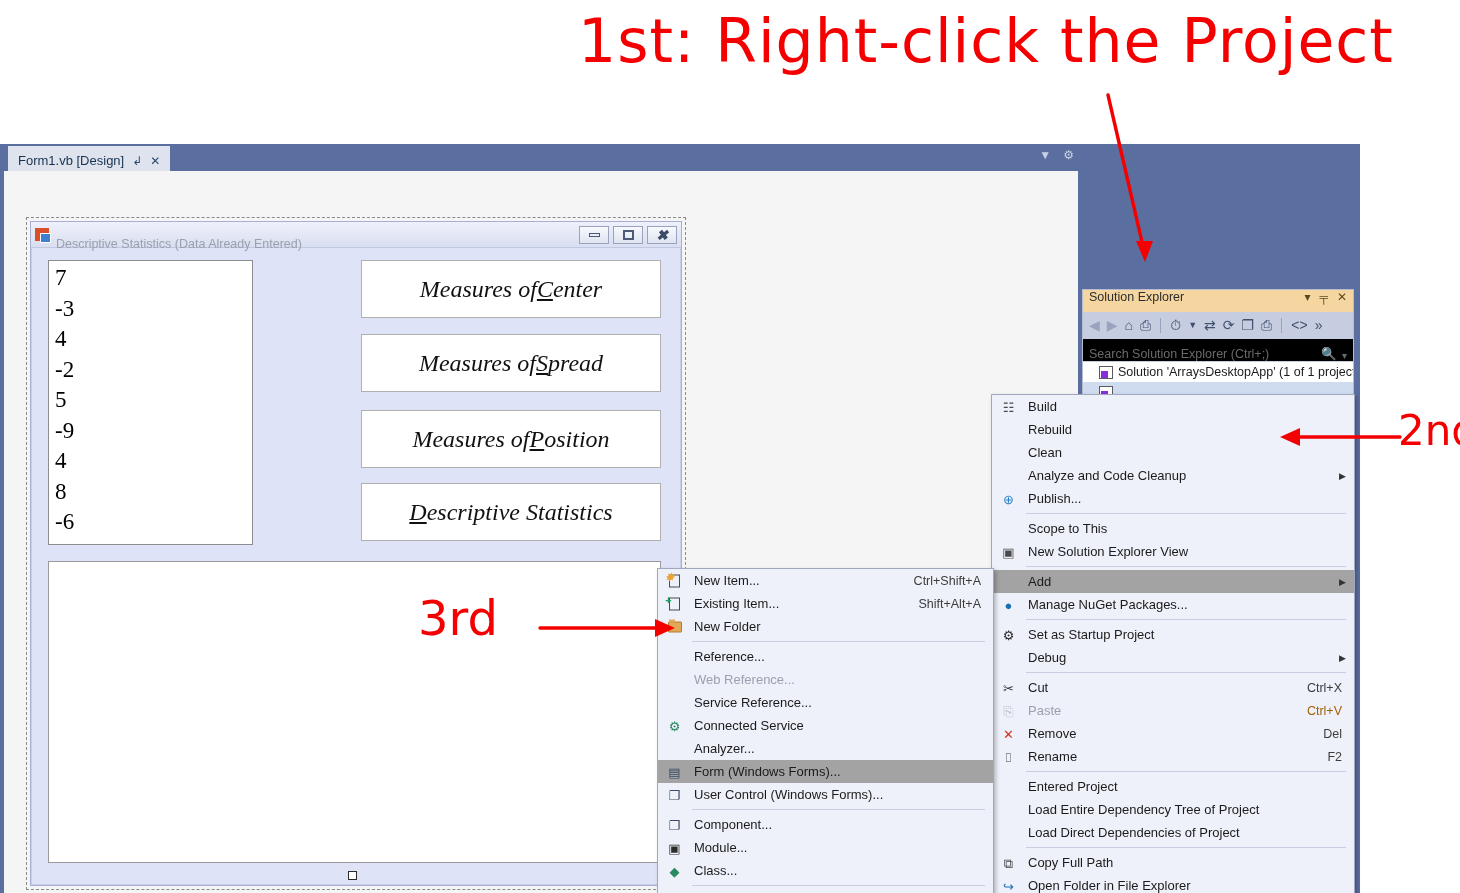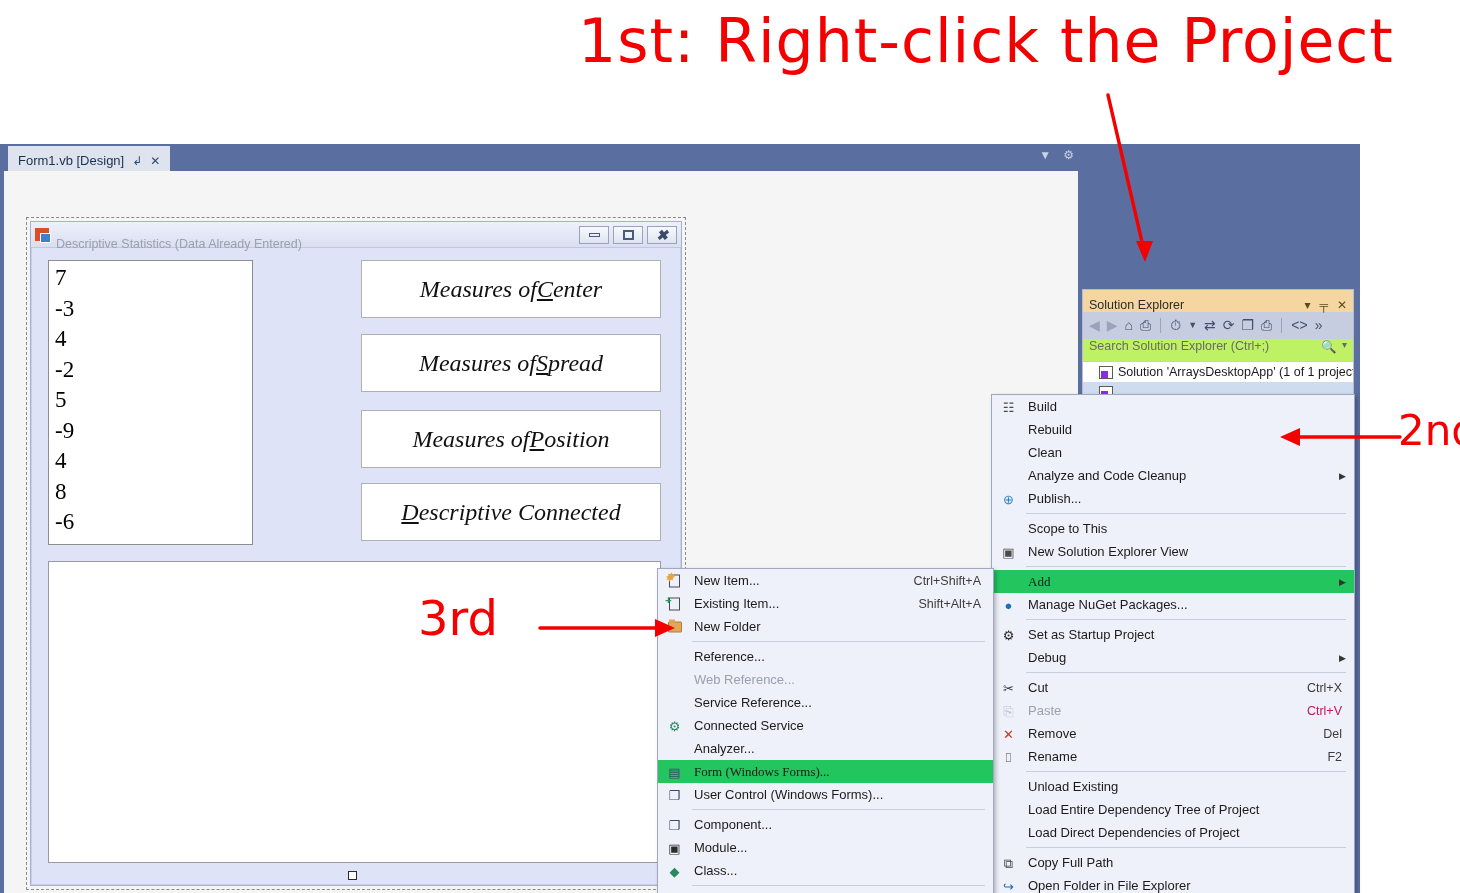--- a/index.html
+++ b/index.html
@@ -104,34 +104,34 @@
   .grip{
     position:absolute; width:9px; height:9px; background:#fff; border:1px solid #2b2b2b;
   }
 
   
   .sol-explorer{
     position:absolute; left:1082px; top:145px; width:272px; height:742px;
     background:#eef1f9; border:1px solid #b6bcd0;
   }
   .se-title{
-    height:22px; background:#f6d6a0; display:flex; align-items:flex-end;
+    height:22px; background:#f6d6a0; display:flex; align-items:flex-start;
     padding:0 6px; font-size:12.5px; color:#2c2c2c;
   }
   .se-title .t{ flex:1; }
   .se-title .ic{ margin-left:9px; color:#5b4a20; font-size:12px; }
   .se-toolbar{
     height:26px; background:#c6cde1; display:flex; align-items:center;
     gap:7px; padding:0 6px; font-size:14px; color:#41506e;
   }
   .se-toolbar .sep{ width:1px;height:15px;background:#98a3bf; margin:0 2px;}
   .se-toolbar .dim{ color:#9aa3bb; }
   .se-search{
-    height:24px; background:#bef264; border-top:1px solid #c6cde1; border-bottom:1px solid #c6cde1;
-    display:flex; align-items:flex-start; padding:0 6px; font-size:12.5px; color:#6a6a6a;
+    height:24px; background:#000000; border-top:1px solid #c6cde1; border-bottom:1px solid #c6cde1;
+    display:flex; align-items:flex-end; padding:0 6px; font-size:12.5px; color:#6a6a6a;
   }
   .se-search .ph{ flex:1; }
   .se-tree-row{
     height:20px; display:flex; align-items:center; gap:5px;
     padding:0 4px 0 16px; font-size:12.5px; color:#1b1b1b;
     background:#ffffff; white-space:nowrap; overflow:hidden;
   }
   .se-tree-row.sel{ background:#cfdcf0; font-weight:bold;}
   .se-icon-sln{
     width:14px;height:13px;border:1px solid #5a5a5a;background:#fff;position:relative;flex:0 0 auto;
@@ -141,30 +141,30 @@
 
   
   .ctxmenu{
     position:absolute; background:#eef1f9; border:1px solid #a0a8c0;
     box-shadow:2px 2px 4px rgba(0,0,0,.25); font-size:13px; color:#1b1b1b;
   }
   .mi{
     height:23px; display:flex; align-items:center; position:relative;
     padding-left:36px; padding-right:12px; white-space:nowrap; cursor:default;
   }
-  .mi.hl{ background:#22c55e;font-family:Liberation Serif, serif; }
+  .mi.hl{ background:#a3a3a3; }
   .mi.disabled{ color:#9aa0ad; }
   .mi .ico{
     position:absolute; left:8px; top:50%; transform:translateY(-50%);
     width:17px; height:17px; display:flex; align-items:center; justify-content:center;
     font-size:13px; line-height:1;
   }
   .mi .label{ flex:1; }
   .mi .shortcut{ margin-left:34px; color:#3c3c3c; font-size:12.5px; }
-  .mi.disabled .shortcut{ color:#be185d; }
+  .mi.disabled .shortcut{ color:#a16207; }
   .mi .arrow{ position:absolute; right:8px; font-size:9px; color:#333; }
   .msep{ height:1px; background:#c8cde0; margin:3px 8px 3px 34px; }
 
   .menu-add{ left:657px; top:424px; width:337px; }
   .menu-project{ left:991px; top:250px; width:364px; }
 
   
   .gi{ display:inline-block; }
   .gi-doc{ width:11px;height:13px;border:1.6px solid #4a4a4a; position:relative;}
   .gi-plusO{ position:absolute; left:-5px; top:-4px; color:#e8a33d; font-size:11px; font-weight:bold; line-height:1;}
@@ -240,21 +240,21 @@
               <span>pread</span>
             </div>
           <div class="wf-bigbtn" style="top:162px" id="btn2">
               <span>Measures of </span>
               <u>P</u>
               <span>osition</span>
             </div>
           <div class="wf-bigbtn" style="top:235px" id="btn3">
               <span></span>
               <u>D</u>
-              <span>escriptive Connected</span>
+              <span>escriptive Statistics</span>
             </div>
           <div class="wf-panel"></div>
         </div>
       </div>
 
       <div class="grip" style="left:344px; top:700px;"></div>
       <div class="grip" style="left:676px; top:700px;"></div>
     </div>
 
     <div class="sol-explorer">
@@ -368,21 +368,21 @@
           <span class="shortcut">Del</span>
         </div>
         <div class="mi">
           <span class="ico" style="color: rgb(74, 74, 74);">⌷</span>
           <span class="label">Rename</span>
           <span class="shortcut">F2</span>
         </div>
         <div class="msep"></div>
         <div class="mi">
           <span class="ico"></span>
-          <span class="label">Unload Existing</span>
+          <span class="label">Entered Project</span>
         </div>
         <div class="mi">
           <span class="ico"></span>
           <span class="label">Load Entire Dependency Tree of Project</span>
         </div>
         <div class="mi">
           <span class="ico"></span>
           <span class="label">Load Direct Dependencies of Project</span>
         </div>
         <div class="msep"></div>

